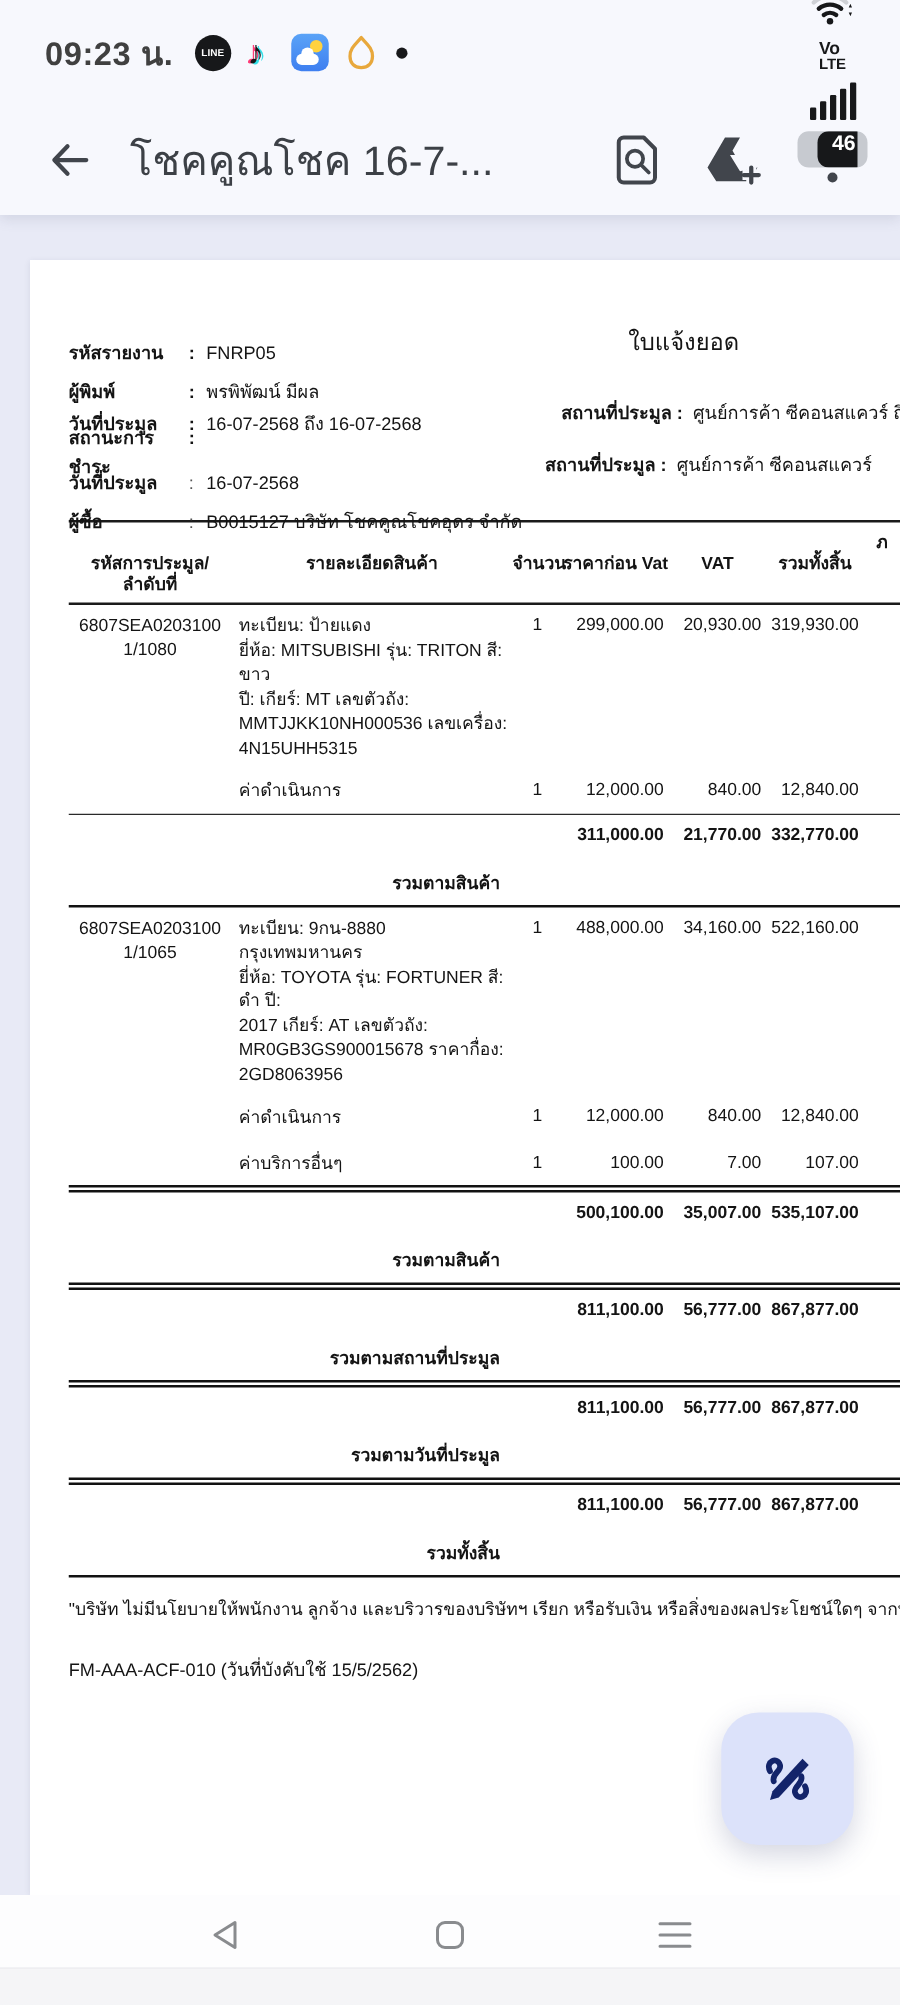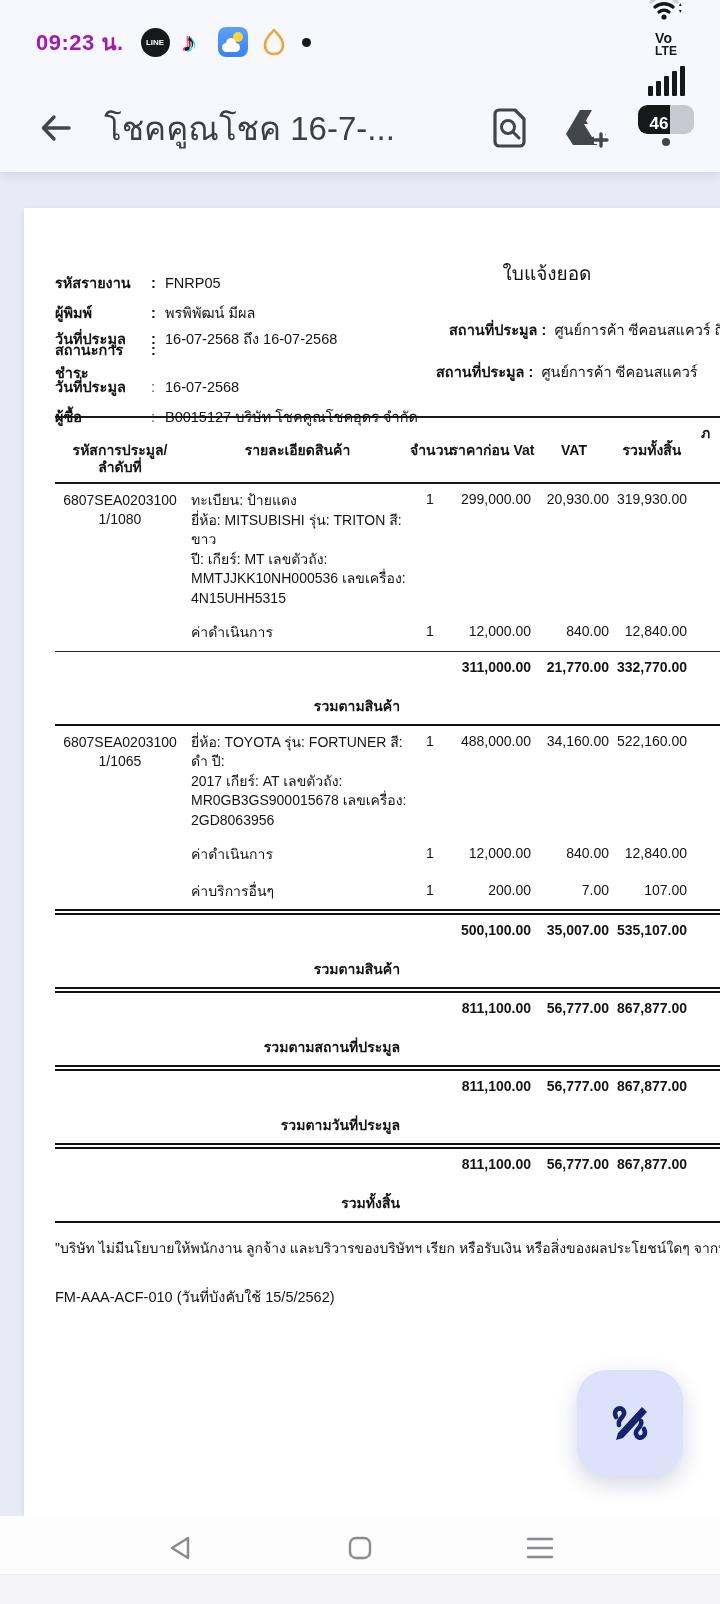--- a/index.html
+++ b/index.html
@@ -3,38 +3,38 @@
 <meta charset="utf-8">
 <style>
   * { margin:0; padding:0; box-sizing:border-box; }
   html,body { background:#fff; }
   body { font-family:"Liberation Sans", sans-serif; }
   .screen { position:relative; width:720px; height:1604px; background:#fff; overflow:hidden; }
 
   
   .statusbar { position:relative; width:720px; height:84px; background:#f7f8fd; display:flex; align-items:center; justify-content:space-between; padding:0 26px 0 36px; z-index:5; }
   .sb-left { display:flex; align-items:center; gap:11px; }
-  .sb-time { font-size:22px; font-weight:700; color:#a21caf; letter-spacing:.5px; margin-right:6px; }
+  .sb-time { font-size:26px; font-weight:700; color:#404040; letter-spacing:.5px; margin-right:6px; }
   .app-dot-icon { width:29px; height:29px; border-radius:50%; background:#17181a; color:#fff; font-size:8px; font-weight:700; display:flex; align-items:center; justify-content:center; }
   .tiktok { width:26px; height:30px; position:relative; }
   .tiktok span { position:absolute; left:2px; top:0; font-size:27px; line-height:30px; color:#17181a; text-shadow:-2px 0 0 #ff3b77, 2px 1px 0 #34e0e8; }
   .weather { width:30px; height:30px; border-radius:8px; background:linear-gradient(180deg,#5aa3f7,#3e7ff0); position:relative; }
   .weather .sun { position:absolute; right:5px; top:5px; width:10px; height:10px; border-radius:50%; background:#ffd23e; }
   .weather .cloud { position:absolute; left:4px; bottom:5px; width:18px; height:9px; border-radius:9px; background:#fff; }
   .weather .cloud::before { content:""; position:absolute; left:4px; top:-5px; width:10px; height:10px; border-radius:50%; background:#fff; }
   .bagicon { width:30px; height:30px; }
   .small-dot { width:9px; height:9px; border-radius:50%; background:#17181a; margin-left:2px; }
   .sb-right { display:flex; align-items:center; gap:9px;flex-direction:column; }
   .volte { color:#17181a; font-weight:800; line-height:1; text-align:left; }
   .volte .v1 { font-size:14px; display:block; }
   .volte .v2 { font-size:12px; display:block; }
   .sigbars { display:flex; align-items:flex-end; gap:3px; height:30px; }
   .sigbars i { width:5px; background:#17181a; border-radius:1px; display:block; }
   .battery { width:56px; height:29px; border-radius:9px; background:#c7cad0; position:relative; overflow:hidden; }
-  .battery .fill { position:absolute; left:0; top:0; bottom:0; width:58%; background:#17181a; border-radius:9px 0 0 9px; display:flex; align-items:flex-end; justify-content:flex-end; }
+  .battery .fill { position:absolute; left:16px; top:0; bottom:0; width:58%; background:#17181a; border-radius:9px 0 0 9px; display:flex; align-items:flex-start; justify-content:flex-end; }
   .battery .pct { color:#fff; font-size:17px; font-weight:700; padding-right:2px; }
 
   
   .appbar { position:relative; width:720px; height:88px; background:#f7f8fd; display:flex; align-items:center; padding:0 30px 0 34px; z-index:4; box-shadow:0 3px 10px rgba(95,100,130,.16); }
   .back-btn { width:44px; height:44px; display:flex; align-items:center; justify-content:center; }
   .appbar-title { flex:1; margin-left:26px; font-size:33px; color:#3c4046; white-space:nowrap; overflow:hidden; }
   .appbar-actions { display:flex; align-items:center; gap:30px; }
   .icon-btn { width:48px; height:48px; display:flex; align-items:center; justify-content:center; }
 
   
@@ -255,23 +255,24 @@
           <div class="num">311,000.00</div>
           <div class="num">21,770.00</div>
           <div class="num">332,770.00</div>
           <div></div>
         </div>
         <div class="trule-thick"></div>
 
         <div class="grid grow">
           <div class="cell-code"><span>6807SEA0203100</span><br><span>1/1065</span></div>
           <div class="cell-desc">
+            <div>ทะเบียน: 9กน-8880 กรุงเทพมหานคร</div>
             <div>ยี่ห้อ: TOYOTA รุ่น: FORTUNER  สี: ดำ ปี:</div>
             <div>2017 เกียร์: AT เลขตัวถัง:</div>
-            <div>MR0GB3GS900015678 เลขเครื่อง:</div>
+            <div>MR0GB3GS900015678 ราคากื่อง:</div>
             <div>2GD8063956</div>
           </div>
           <div class="qty">1</div>
           <div class="num">488,000.00</div>
           <div class="num">34,160.00</div>
           <div class="num">522,160.00</div>
           <div></div>
         </div>
         <div class="grid feerow">
           <div></div>
@@ -279,21 +280,21 @@
           <div class="qty">1</div>
           <div class="num">12,000.00</div>
           <div class="num">840.00</div>
           <div class="num">12,840.00</div>
           <div></div>
         </div>
         <div class="grid feerow">
           <div></div>
           <div class="cell-desc">ค่าบริการอื่นๆ</div>
           <div class="qty">1</div>
-          <div class="num">200.00</div>
+          <div class="num">100.00</div>
           <div class="num">7.00</div>
           <div class="num">107.00</div>
           <div></div>
         </div>
         <div class="trule-dbl"></div>
         <div class="grid sumrow">
           <div class="sumlbl">รวมตามสินค้า</div>
           <div></div>
           <div class="num">500,100.00</div>
           <div class="num">35,007.00</div>

